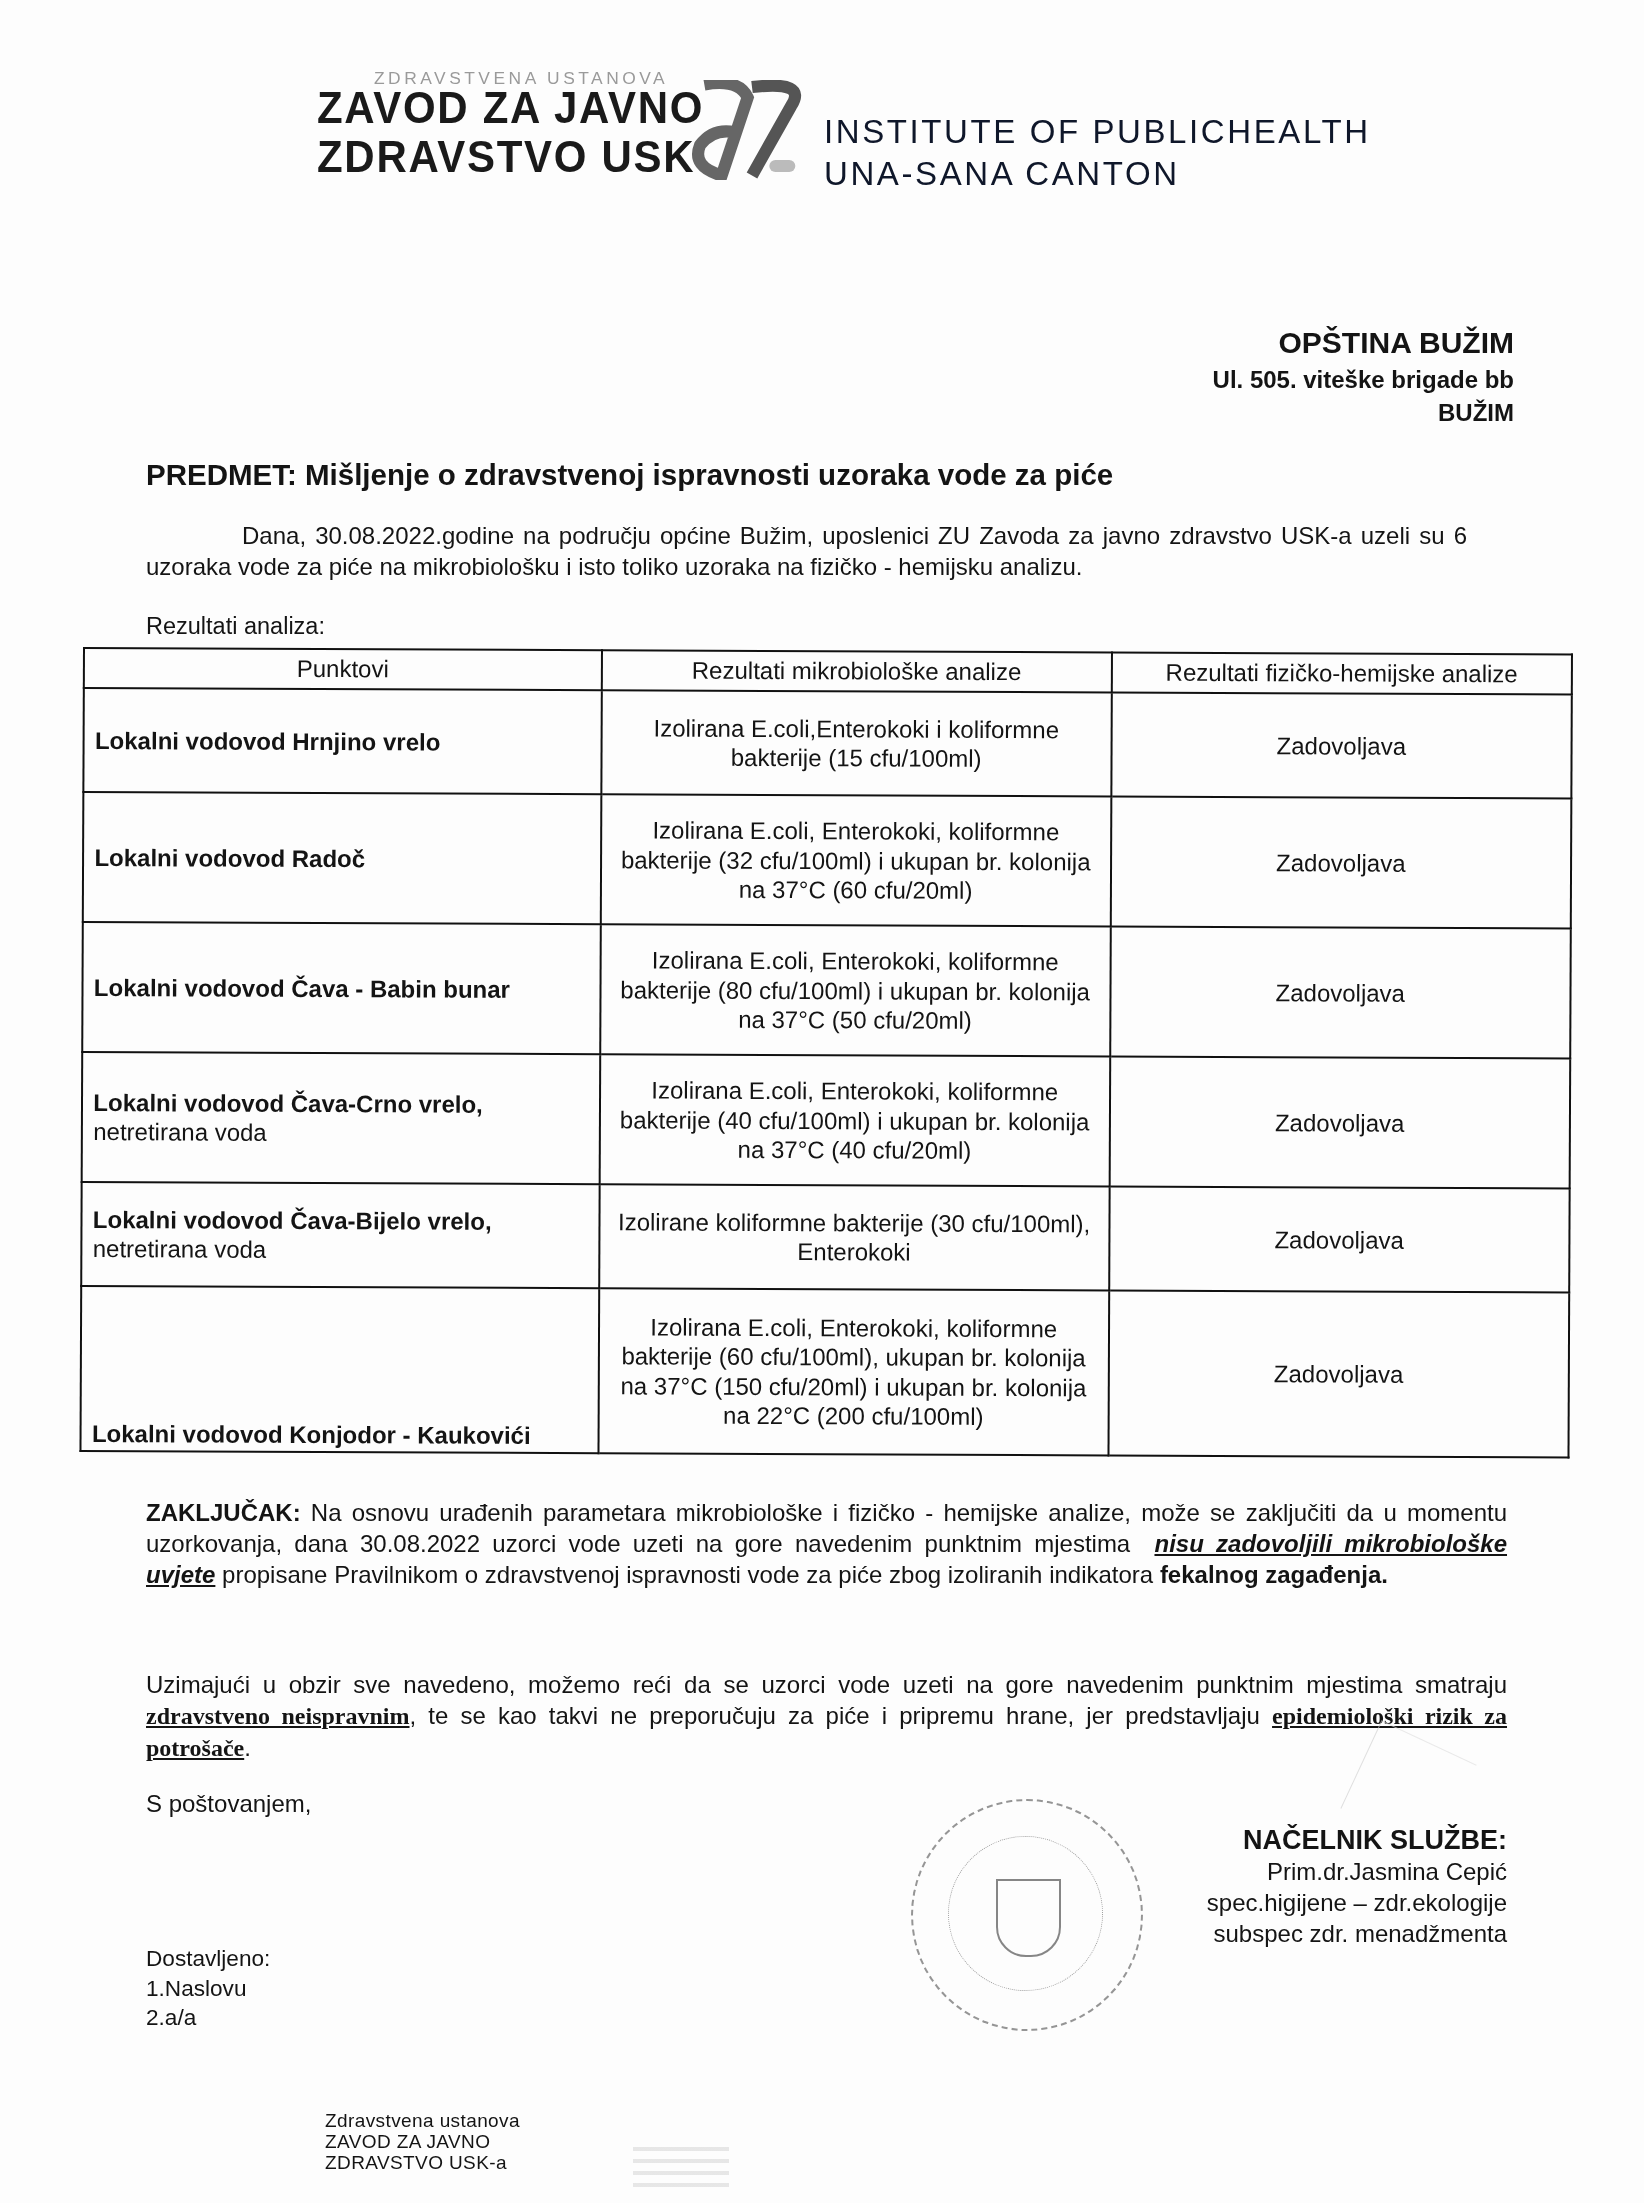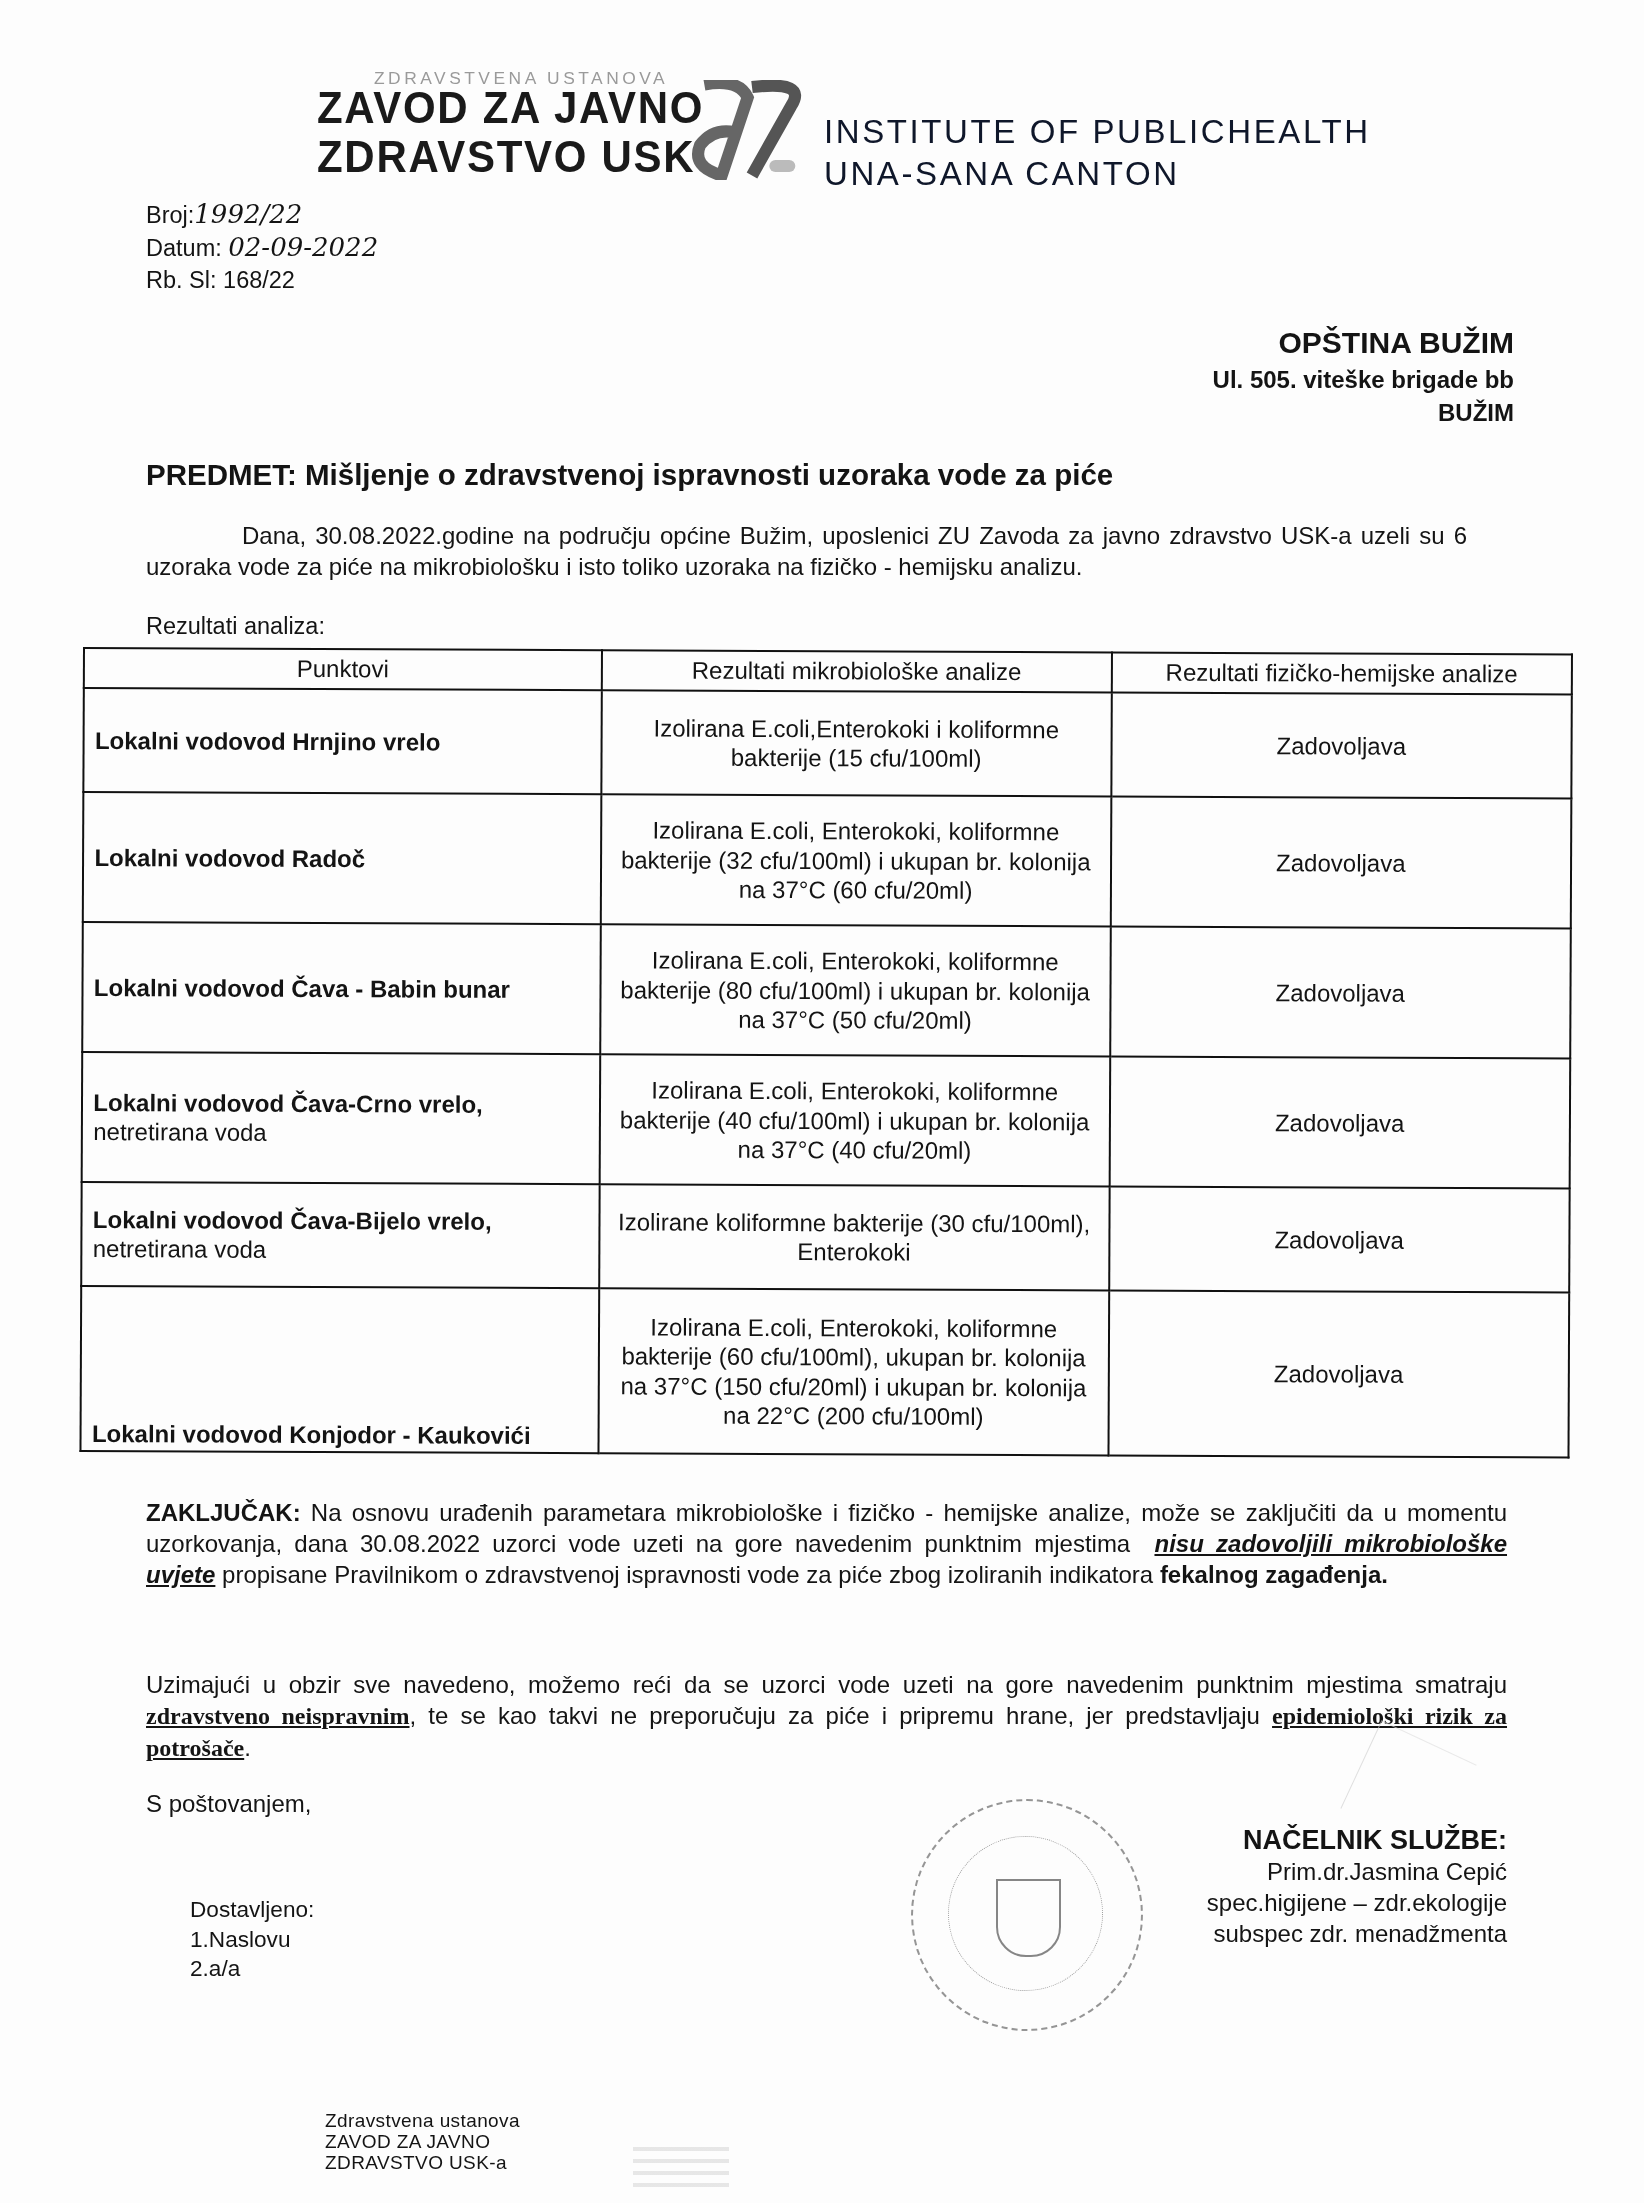--- a/index.html
+++ b/index.html
@@ -30,21 +30,21 @@
   .concl2{left:146px;top:1669px;width:1361px;font-size:24px;line-height:31px;text-align:justify;}
   .u{font-weight:bold;text-decoration:underline;font-family:Liberation Serif, serif;}
   .ui{font-weight:bold;font-style:italic;text-decoration:underline;margin-left:12px;}
   .bold{font-weight:bold;}
   .regards{left:146px;top:1790px;font-size:24px;}
   .sig{right:137px;top:1825px;text-align:right;font-size:24px;line-height:31px;}
   .sig .title{font-weight:bold;font-size:27px;}
   .stamp{left:911px;top:1799px;width:228px;height:228px;border:2.6px dashed #6a6a6a;border-radius:50%;opacity:.7;}
   .stamp-inner{position:absolute;left:35px;top:35px;width:153px;height:153px;border:1.7px dotted #777;border-radius:50%;}
   .shield{position:absolute;left:83px;top:78px;width:61px;height:74px;border:2.6px solid #555;border-radius:0 0 30px 30px;}
-  .deliv{left:146px;top:1895px;font-size:22.6px;line-height:29.5px;margin-left:44px;}
+  .deliv{left:146px;top:1944px;font-size:22.6px;line-height:29.5px;}
   .footer{left:325px;top:2110px;font-size:19px;line-height:21px;letter-spacing:0.4px;}
   .faint{left:633px;top:2147px;width:96px;height:43px;background:repeating-linear-gradient(180deg,#ddd 0 3.5px,transparent 3.5px 12px);opacity:.7;}
   .scribble{left:1356px;top:1738px;width:104px;height:96px;border-left:1.7px solid #ccc;border-top:1.7px solid #ddd;transform:rotate(25deg);opacity:.6;}
 </style>
 </head>
 <body>
 
 <div class="page">
 
   <div class="abs logo-small">ZDRAVSTVENA USTANOVA</div>
@@ -55,25 +55,20 @@
   <svg class="abs logo-mark" viewBox="0 0 150 115">
     <path d="M20 5 Q60 -2 70 20 L40 110 Q5 100 15 75 Q30 55 55 60" fill="none" stroke="#666" stroke-width="14"></path>
     <path d="M75 8 Q140 0 120 30 L75 110" fill="none" stroke="#555" stroke-width="14"></path>
     <rect x="95" y="92" width="30" height="14" rx="7" fill="#bbb"></rect>
   </svg>
   <div class="abs logo-en">
     <div>INSTITUTE OF PUBLICHEALTH</div>
     <div>UNA-SANA CANTON</div>
   </div>
 
-  <div class="abs meta">
-    <div><span>Broj:</span><span class="hand">1992/22</span></div>
-    <div><span>Datum:</span> <span class="hand">02-09-2022</span></div>
-    <div><span>Rb. Sl:</span> <span>168/22</span></div>
-  </div>
 
   <div class="abs addr">
     <div class="big">OPŠTINA BUŽIM</div>
     <div>Ul. 505. viteške brigade bb</div>
     <div>BUŽIM</div>
   </div>
 
   <div class="abs subject">
     <span>PREDMET:</span>
     <span>Mišljenje o zdravstvenoj ispravnosti uzoraka vode za piće</span>

